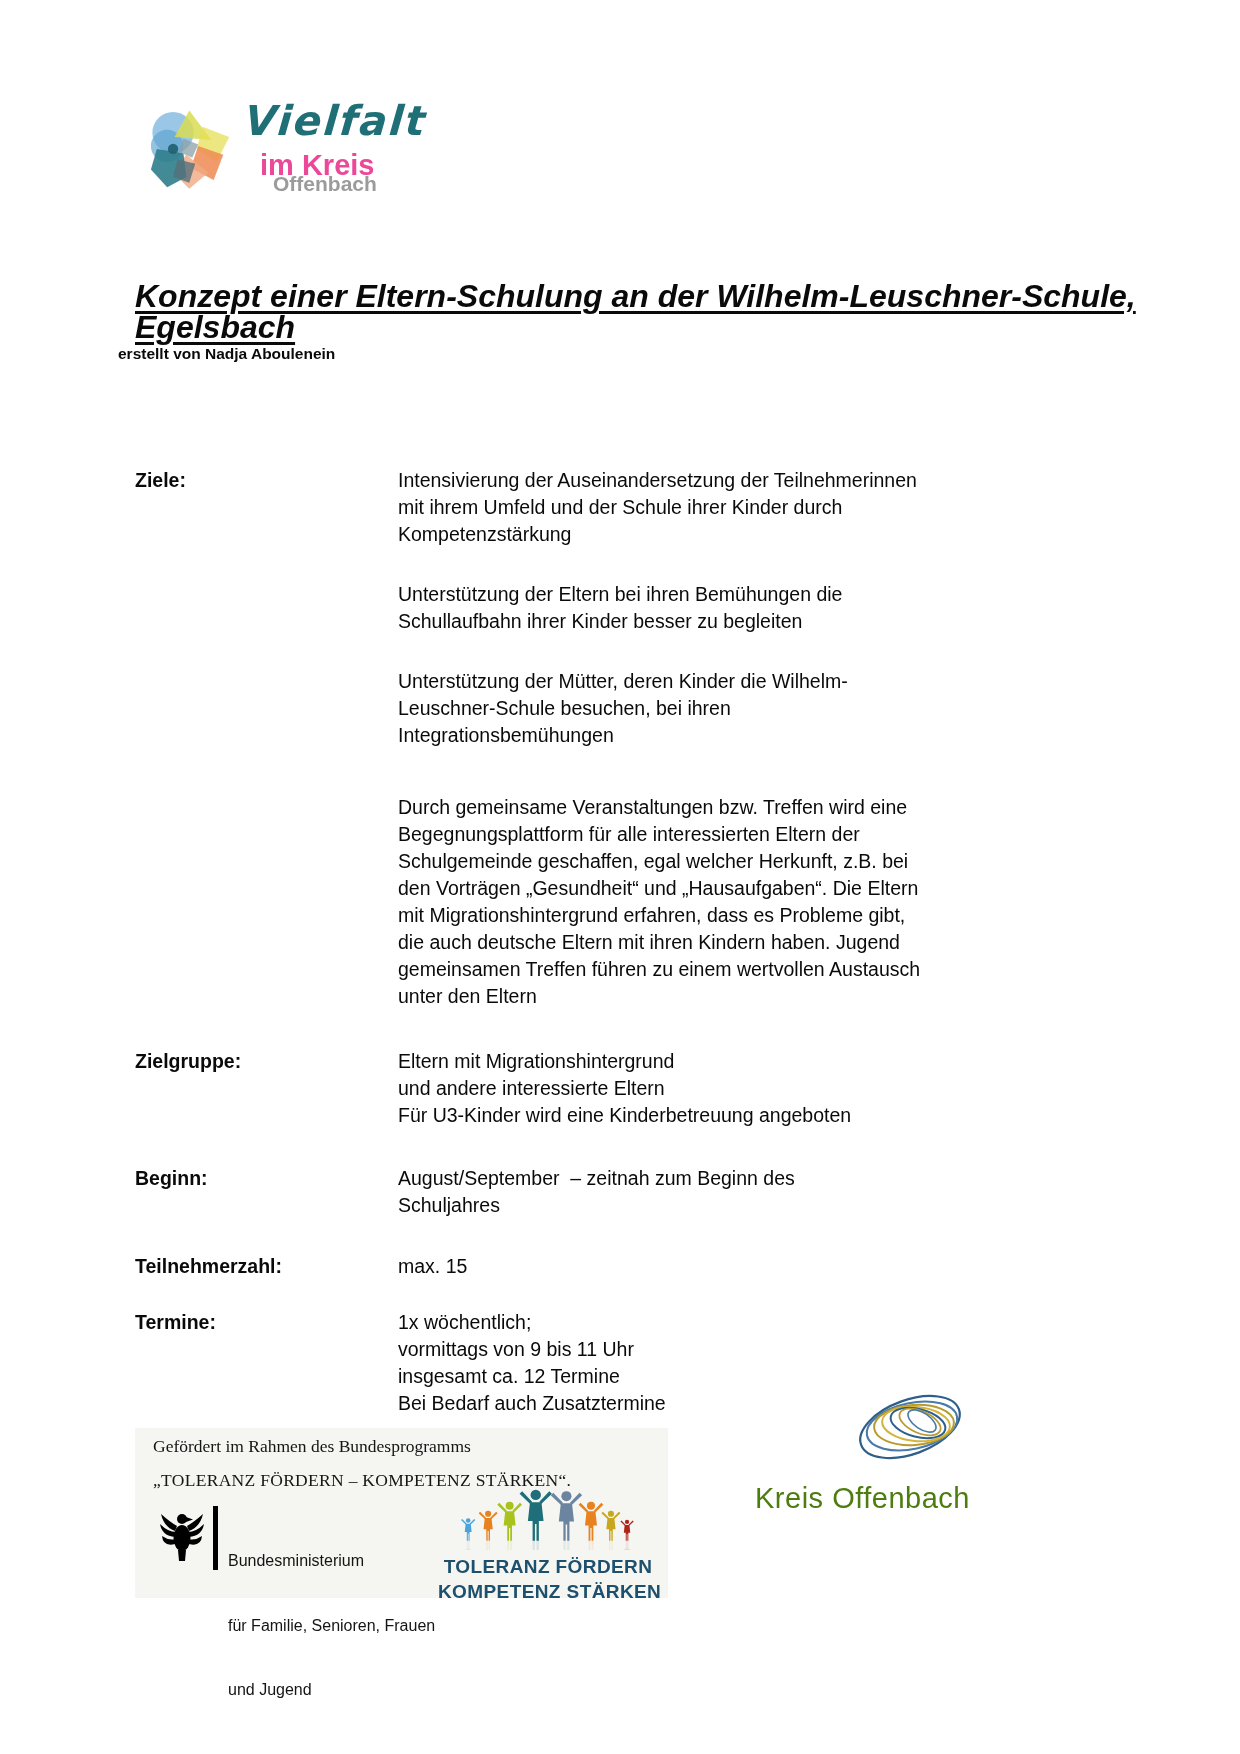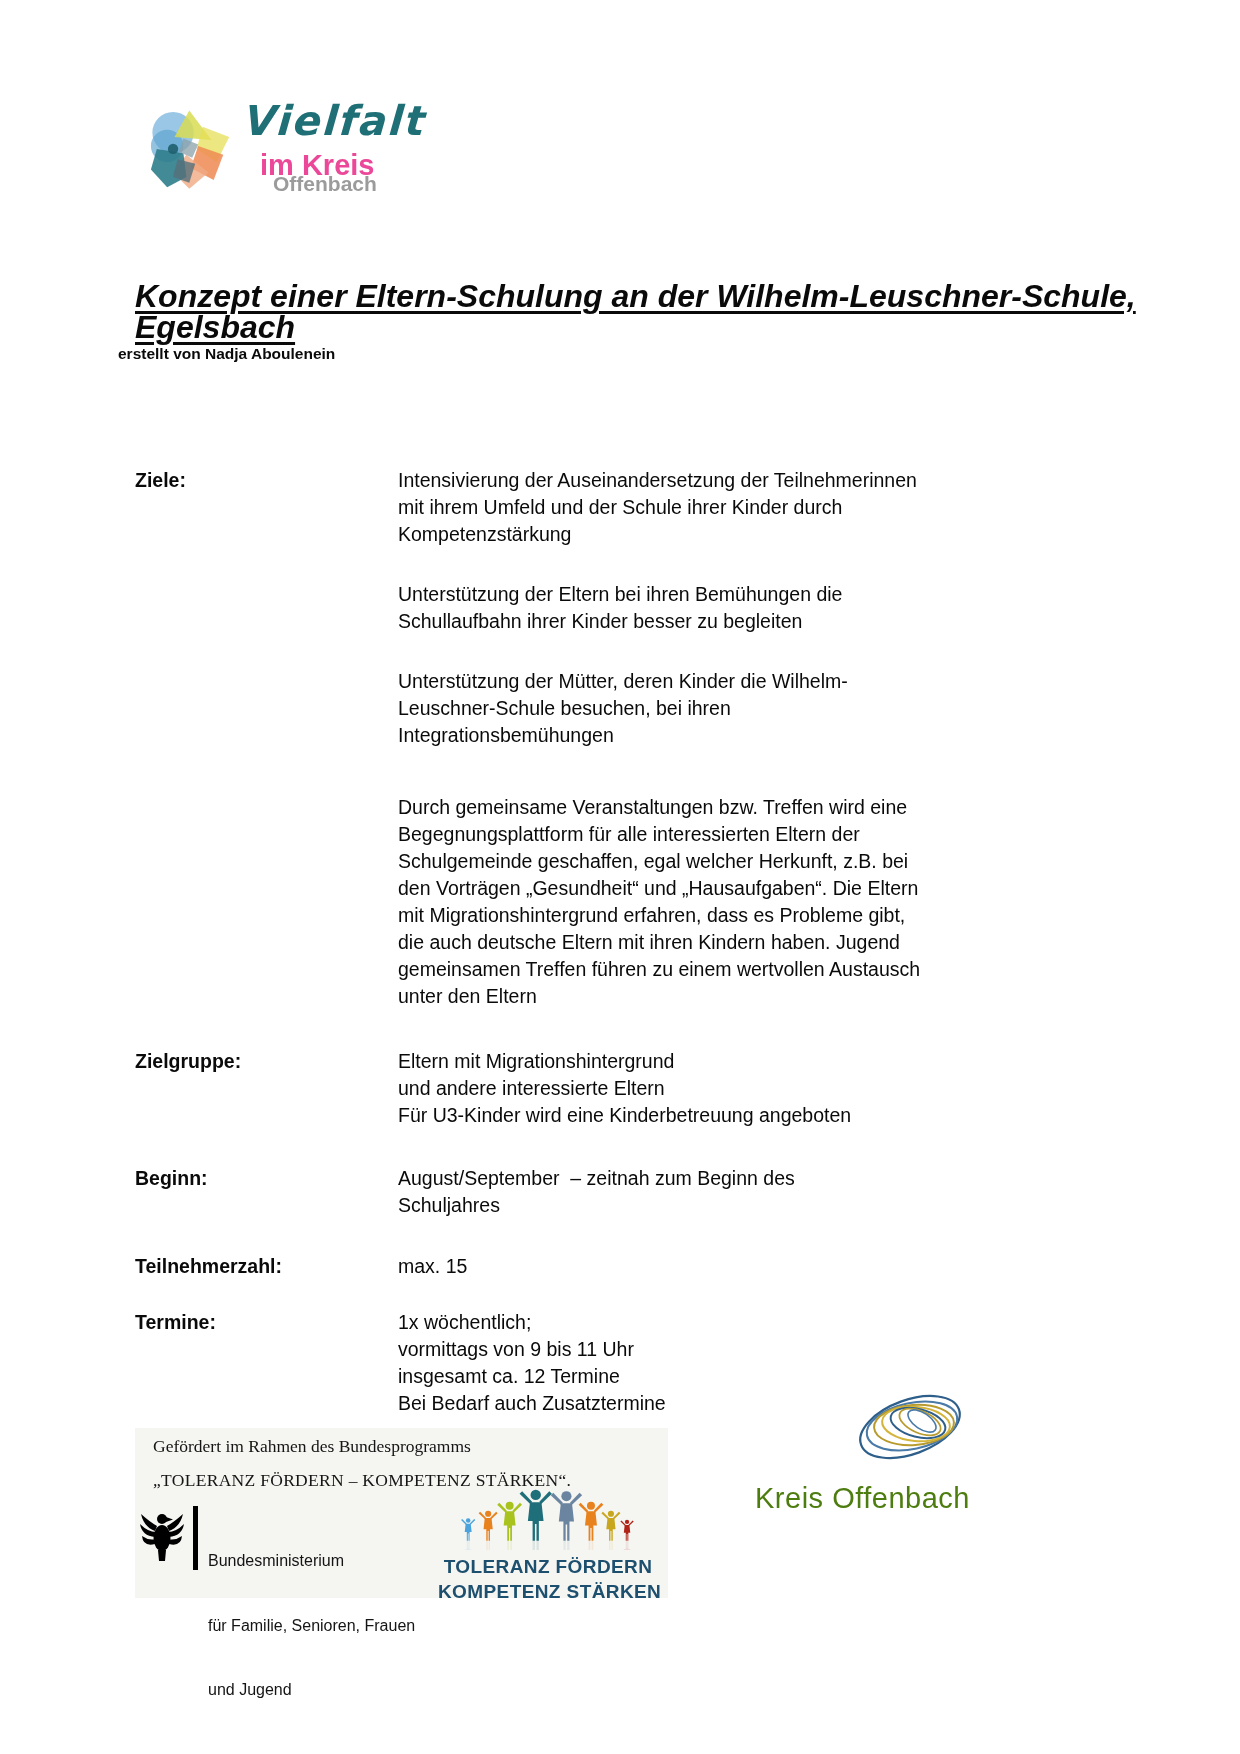--- a/index.html
+++ b/index.html
@@ -33,21 +33,21 @@
   .vline{white-space:pre;}
   .para{margin:0 0 33px 0;}
   .para.last{margin-bottom:0;}
   .para.gap-lg{margin-bottom:45px;}
 
   
   .funding-box{position:absolute;left:135px;top:1428px;width:533px;height:170px;background:#f5f5f2;}
   .funding-line{position:absolute;left:18px;font-family:"Liberation Serif",serif;font-size:17.5px;color:#151515;white-space:pre;}
   .funding-line.l1{top:8px;}
   .funding-line.l2{top:42px;letter-spacing:.3px;}
-  .bmfsfj{position:absolute;left:4px;top:76px;display:flex;align-items:flex-start;}
+  .bmfsfj{position:absolute;left:24px;top:76px;display:flex;align-items:flex-start;}
   .bm-bar{flex:none;width:5px;height:64px;background:#000;margin:2px 10px 0 8px;}
   .ministry{font-size:16px;line-height:21.5px;color:#141414;padding-top:3px;white-space:pre;}
   .program-logo{position:absolute;left:303px;top:56px;width:220px;text-align:center;}
   .program-text{font-size:19px;font-weight:700;color:#1d4f6e;line-height:25px;letter-spacing:.4px;white-space:nowrap;}
 
   
   .kreis-logo{position:absolute;left:755px;top:1385px;width:220px;height:135px;}
   .kreis-swirl{position:absolute;left:95px;top:0;}
   .kreis-text{position:absolute;left:0;top:97px;font-size:29px;color:#4d7c0f;white-space:nowrap;letter-spacing:.5px;}
 </style>

